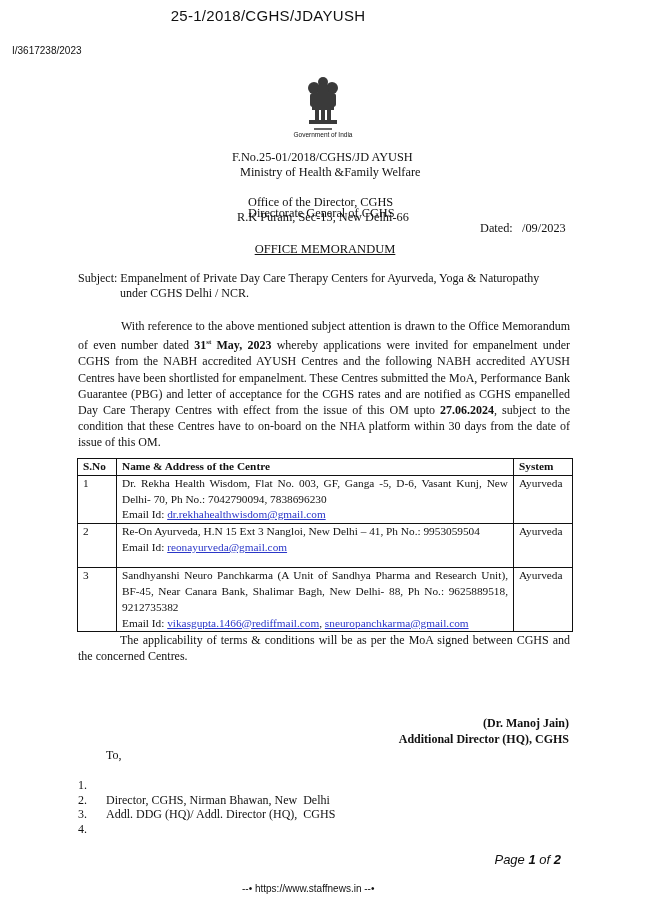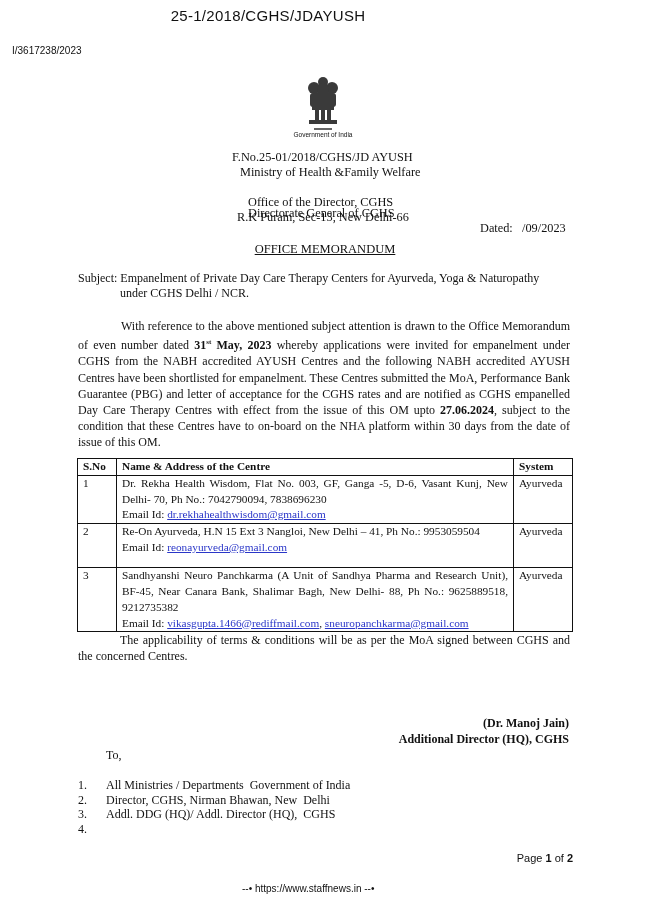--- a/index.html
+++ b/index.html
@@ -44,21 +44,21 @@
   #para2 { top:632px; left:78px; width:492px; font-size:12px; line-height:16px; text-align:justify; text-indent:42px; }
 
   #sig-name { top:716px; right:81px; font-size:12px; font-weight:bold; text-align:right; }
   #sig-desig { top:732px; right:81px; font-size:12px; font-weight:bold; text-align:right; }
 
   #to-label { top:748px; left:78px; font-size:12px;margin-left:28px; }
   #recipients { top:778px; left:78px; font-size:12px; line-height:14.5px; }
   .rec-item { display:flex; }
   .rec-num { width:28px; }
 
-  #page-number { top:852px; right:77px; font-size:11px; }
+  #page-number { top:852px; right:89px; font-size:13px;font-style:italic; }
   #page-number b { font-weight:bold; }
   #footer-url { top:883px; left:242px; font-size:10px; }
 </style>
 </head>
 <body>
 
 <div class="abs sans" id="top-file-no">25-1/2018/CGHS/JDAYUSH</div>
 <div class="abs sans" id="receipt-no">I/3617238/2023</div>
 
 <div class="abs" id="emblem">
@@ -143,21 +143,20 @@
 
 <div class="abs serif" id="para2">The applicability of terms &amp; conditions will be as per the MoA signed between CGHS and the concerned Centres.</div>
 
 <div class="abs serif" id="sig-name">(Dr. Manoj Jain)</div>
 <div class="abs serif" id="sig-desig">Additional Director (HQ), CGHS</div>
 
 <div class="abs serif" id="to-label">To,</div>
 <div class="abs serif" id="recipients">
   <div class="rec-item">
       <span class="rec-num">1.</span>
-      <span style="white-space:pre;">All Ministries / Departments  Government of India</span>
     </div>
   <div class="rec-item">
       <span class="rec-num">2.</span>
       <span style="white-space:pre;">Director, CGHS, Nirman Bhawan, New  Delhi</span>
     </div>
   <div class="rec-item">
       <span class="rec-num">3.</span>
       <span style="white-space:pre;">Addl. DDG (HQ)/ Addl. Director (HQ),  CGHS</span>
     </div>
   <div class="rec-item">

